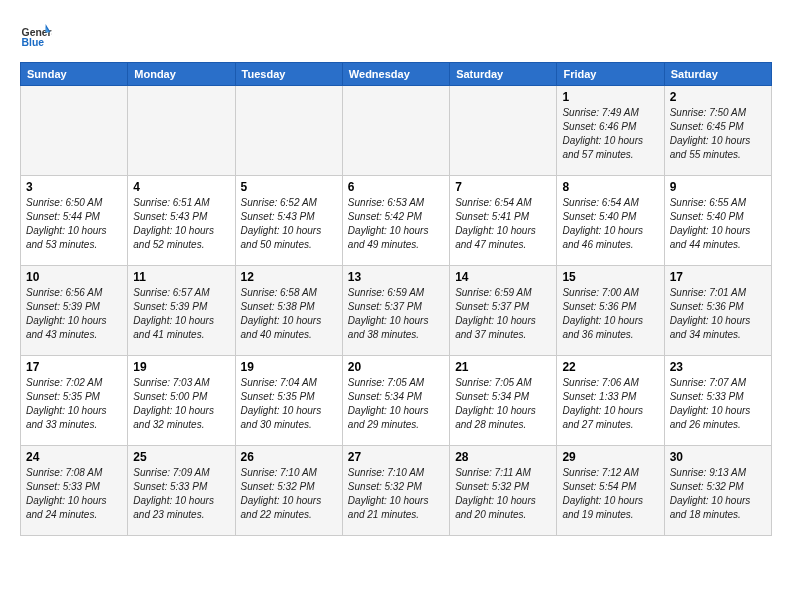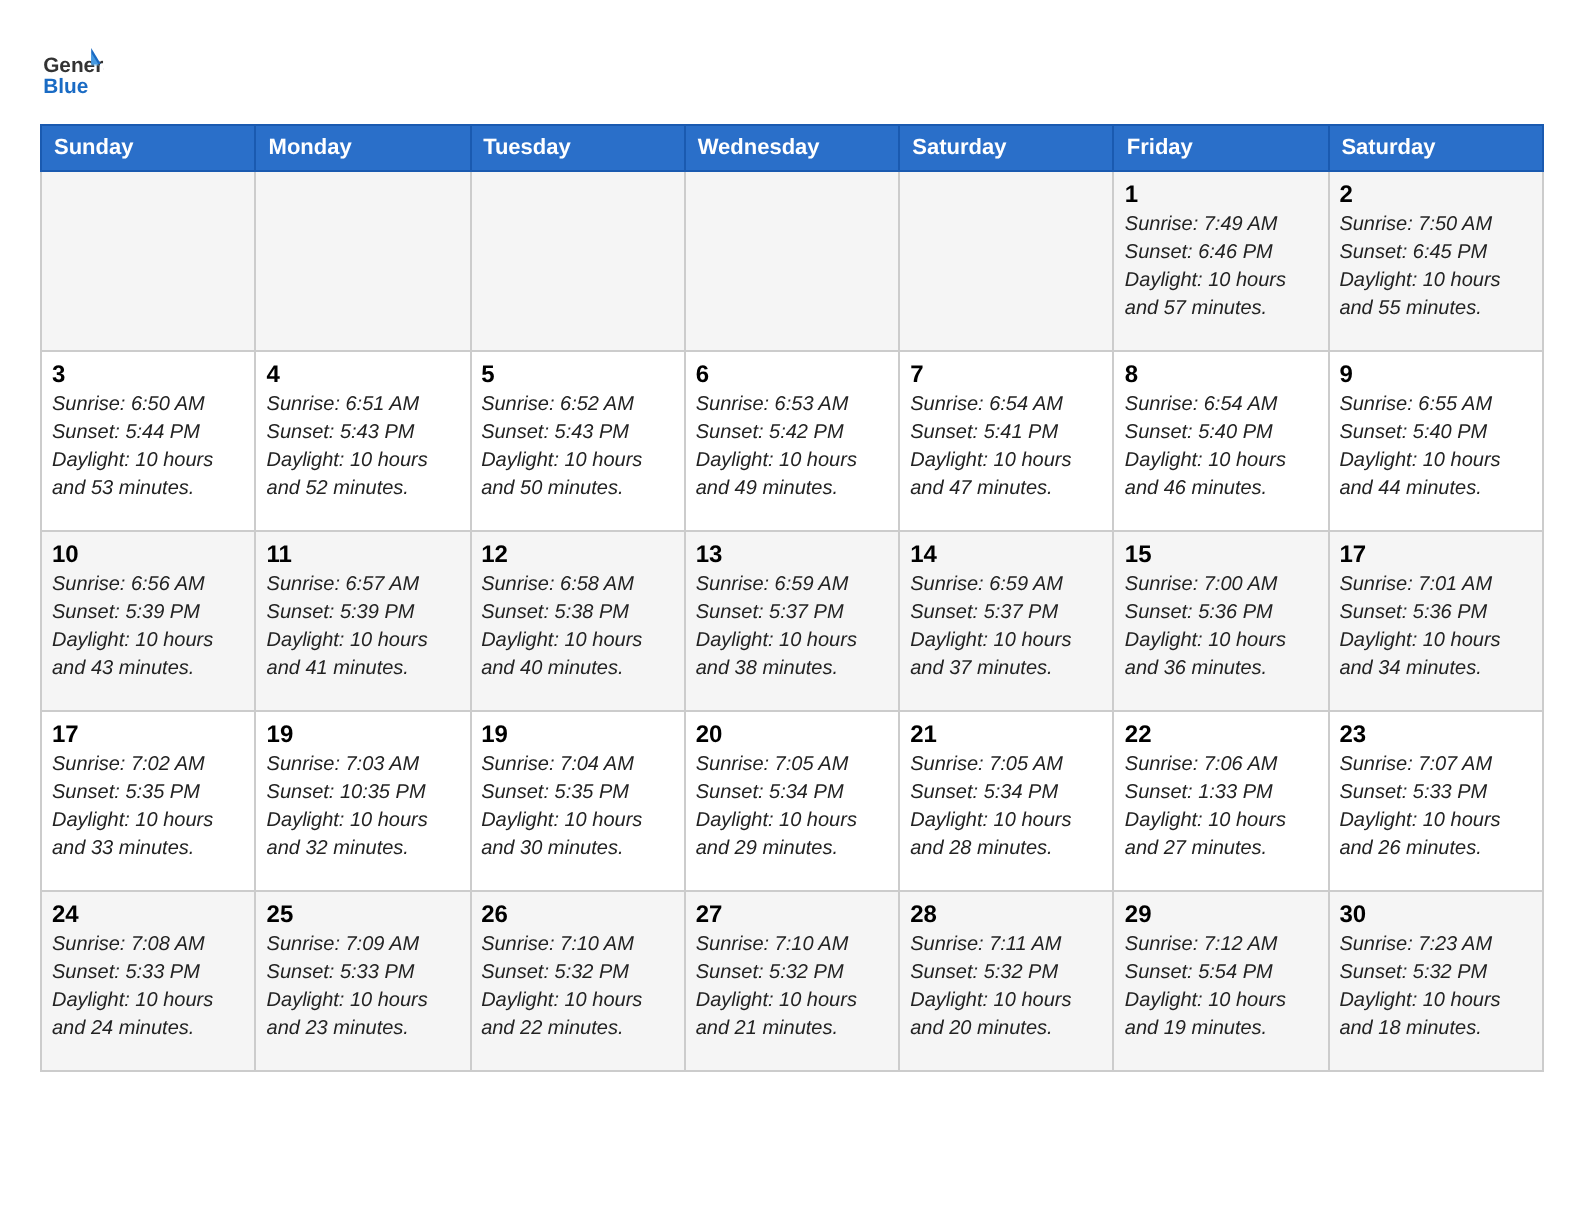--- a/index.html
+++ b/index.html
@@ -218,21 +218,21 @@
       <tr>
         <td>
           <span class="day-num">17</span>
           <div class="day-info" style="white-space: pre-line;">Sunrise: 7:02 AM
 Sunset: 5:35 PM
 Daylight: 10 hours and 33 minutes.</div>
         </td>
         <td>
           <span class="day-num">19</span>
           <div class="day-info" style="white-space: pre-line;">Sunrise: 7:03 AM
-Sunset: 10:35 PM
+Sunset: 5:00 PM
 Daylight: 10 hours and 32 minutes.</div>
         </td>
         <td>
           <span class="day-num">19</span>
           <div class="day-info" style="white-space: pre-line;">Sunrise: 7:04 AM
 Sunset: 5:35 PM
 Daylight: 10 hours and 30 minutes.</div>
         </td>
         <td>
           <span class="day-num">20</span>
@@ -291,19 +291,19 @@
 Daylight: 10 hours and 20 minutes.</div>
         </td>
         <td>
           <span class="day-num">29</span>
           <div class="day-info" style="white-space: pre-line;">Sunrise: 7:12 AM
 Sunset: 5:54 PM
 Daylight: 10 hours and 19 minutes.</div>
         </td>
         <td>
           <span class="day-num">30</span>
-          <div class="day-info" style="white-space: pre-line;">Sunrise: 7:23 AM
+          <div class="day-info" style="white-space: pre-line;">Sunrise: 9:13 AM
 Sunset: 5:32 PM
 Daylight: 10 hours and 18 minutes.</div>
         </td>
       </tr>
     </tbody>
 </table>
 
 </body></html>

